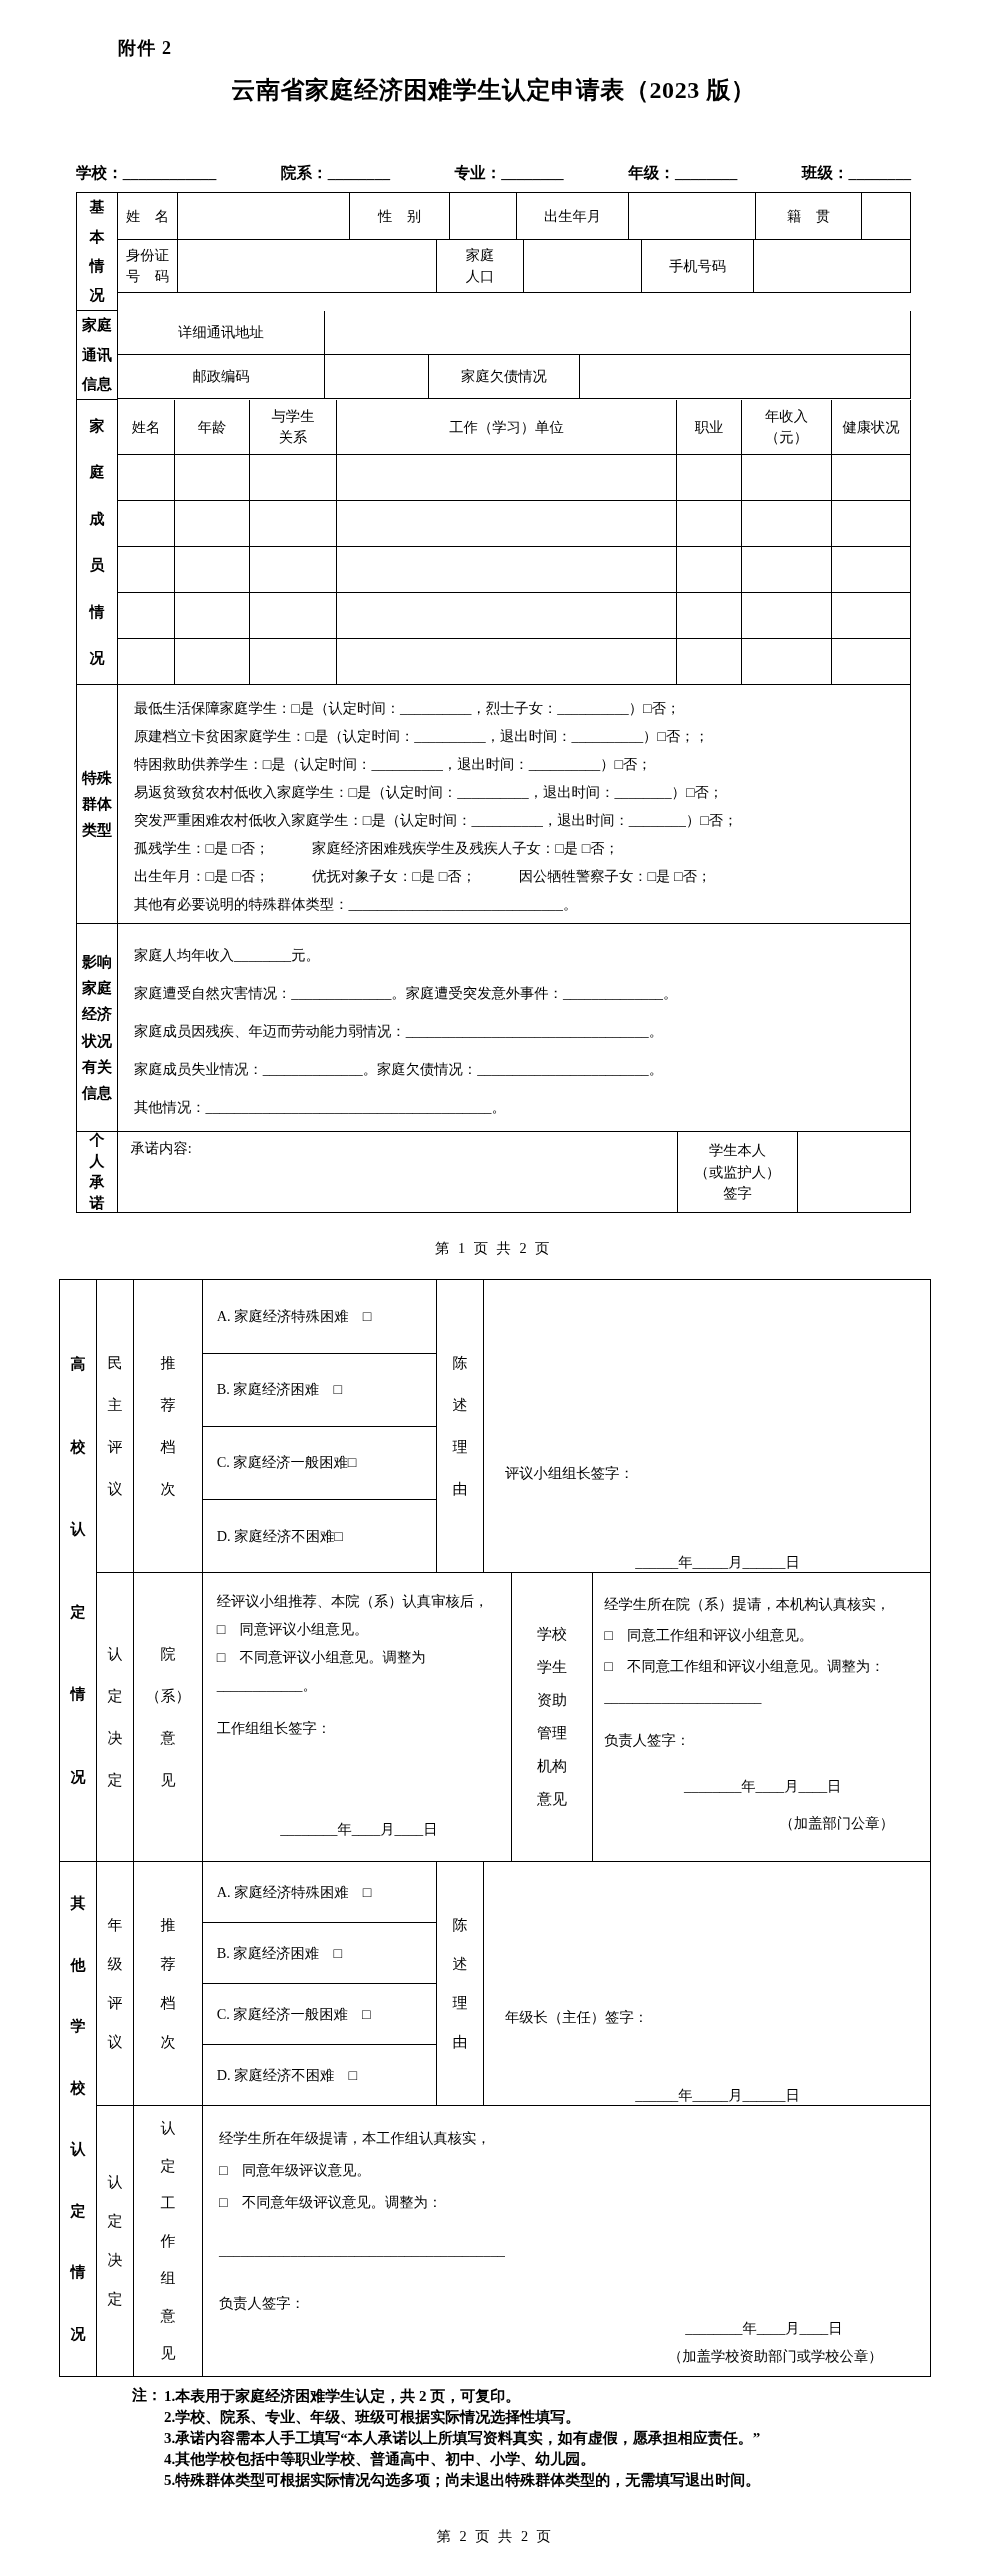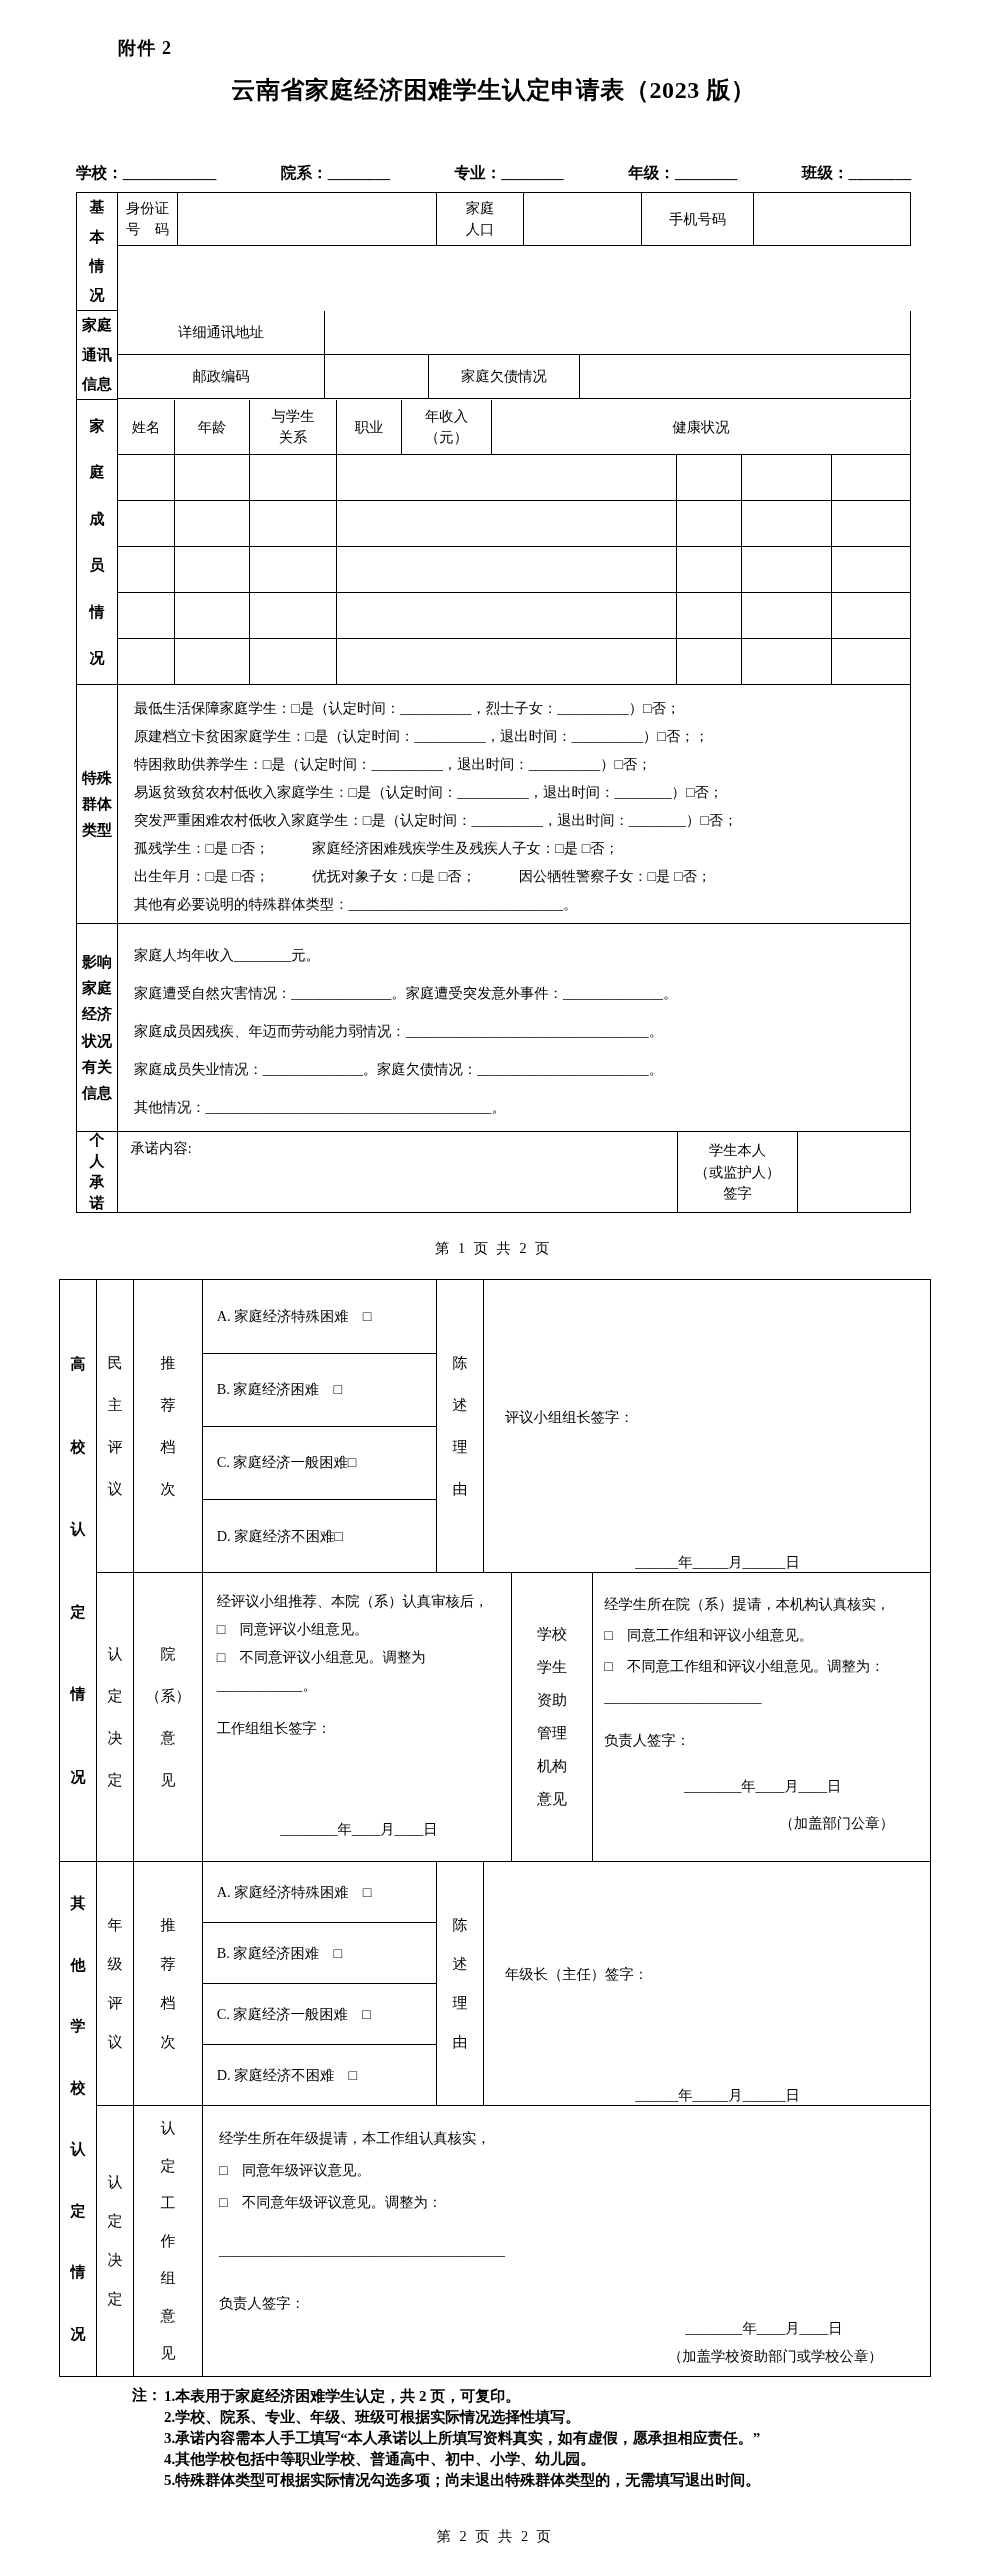--- a/index.html
+++ b/index.html
@@ -42,21 +42,21 @@
   .s-promise{height:81px;}
   .promise-content{align-items:flex-start;justify-content:flex-start;padding:6.2px 0 0 12.5px;}
   .pfoot{width:835px;margin-left:76px;text-align:center;font-size:14.3px;margin-top:26px;letter-spacing:2.5px;}
   .pfoot2{width:872px;margin-left:59px;margin-top:36px;}
   .sheet2wrap{margin-top:21px;}
   .c-rev{height:293px;}
   .c-dec{height:289px;}
   .o-rev{height:244px;}
   .o-dec{height:271px;}
   .opt{justify-content:flex-start;padding-left:13.7px;flex:1;}
-  .sigarea{flex-direction:column;align-items:flex-start;justify-content:space-between;padding-left:21px;}
+  .sigarea{flex-direction:column;align-items:flex-start;justify-content:flex-end;padding-left:21px;}
   .sig1{margin-top:128px;}
   .sig1b{margin-top:103px;}
   .dateline{width:100%;text-align:center;}
   .d1{margin-top:70px;}
   .d1b{margin-top:59px;}
   .deptcell{padding:13.7px 10px 11.2px 13.7px;}
   .deptcell .ln{line-height:28px;}
   .deptdate{margin-top:auto;width:100%;text-align:center;padding-bottom:11.2px;}
   .orgcell{padding:16px 8.7px 8.7px 11.2px;}
   .orgcell .ln{line-height:31px;}
@@ -90,20 +90,30 @@
   </div>
 
   <div class="sheet">
 
     <div class="row s-basic">
       <div class="cell lblcol vl lh19">基
 本
 情
 况</div>
       <div class="col">
+        <div class="row r1">
+          <div class="cell" style="flex:0 0 60px">姓　名</div>
+          <div class="cell" style="flex:0 0 172px"></div>
+          <div class="cell" style="flex:0 0 100px">性　别</div>
+          <div class="cell" style="flex:0 0 67px"></div>
+          <div class="cell" style="flex:0 0 112px">出生年月</div>
+          <div class="cell" style="flex:0 0 127px"></div>
+          <div class="cell" style="flex:0 0 106px">籍　贯</div>
+          <div class="cell fill"></div>
+        </div>
         <div class="row r2">
           <div class="cell prelabel" style="flex:0 0 60px">身份证
 号　码</div>
           <div class="cell" style="flex:0 0 259px"></div>
           <div class="cell prelabel" style="flex:0 0 87px">家庭
 人口</div>
           <div class="cell" style="flex:0 0 118px"></div>
           <div class="cell" style="flex:0 0 112px">手机号码</div>
           <div class="cell fill"></div>
         </div>
@@ -134,20 +144,21 @@
 成
 员
 情
 况</div>
       <div class="col">
         <div class="row hd">
           <div class="cell" style="flex:0 0 57px">姓名</div>
           <div class="cell" style="flex:0 0 75px">年龄</div>
           <div class="cell prelabel" style="flex:0 0 87px">与学生
 关系</div>
+          <div class="cell" style="flex:0 0 340px">工作（学习）单位</div>
           <div class="cell" style="flex:0 0 65px">职业</div>
           <div class="cell prelabel" style="flex:0 0 90px">年收入
 （元）</div>
           <div class="cell fill">健康状况</div>
         </div>
         <div class="row dr">
           <div class="cell" style="flex:0 0 57px"></div>
           <div class="cell" style="flex:0 0 75px"></div>
           <div class="cell" style="flex:0 0 87px"></div>
           <div class="cell" style="flex:0 0 340px"></div>

